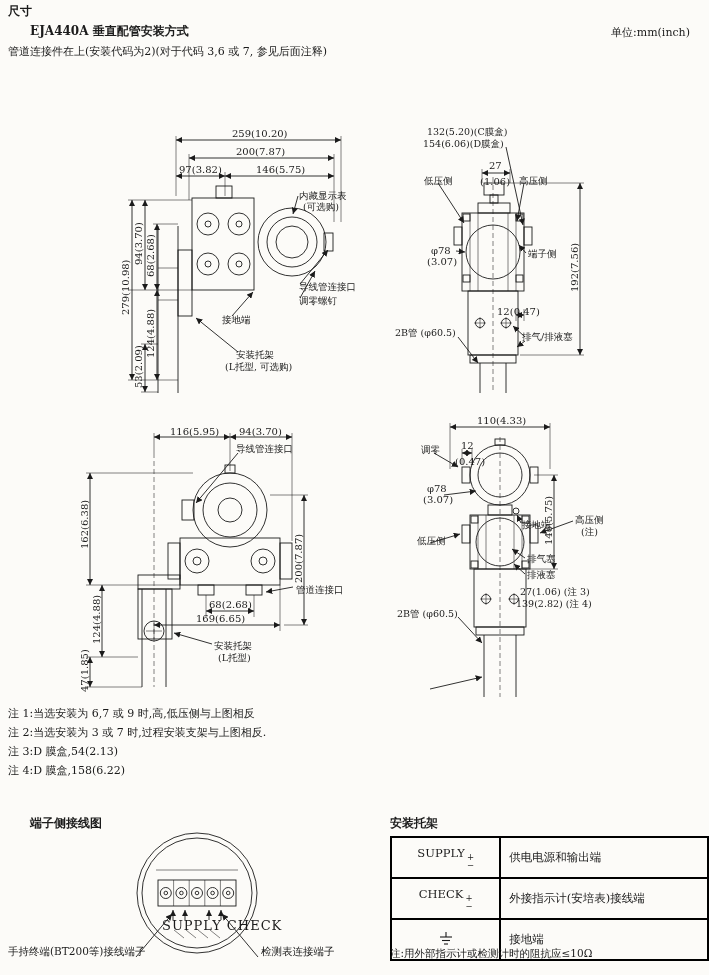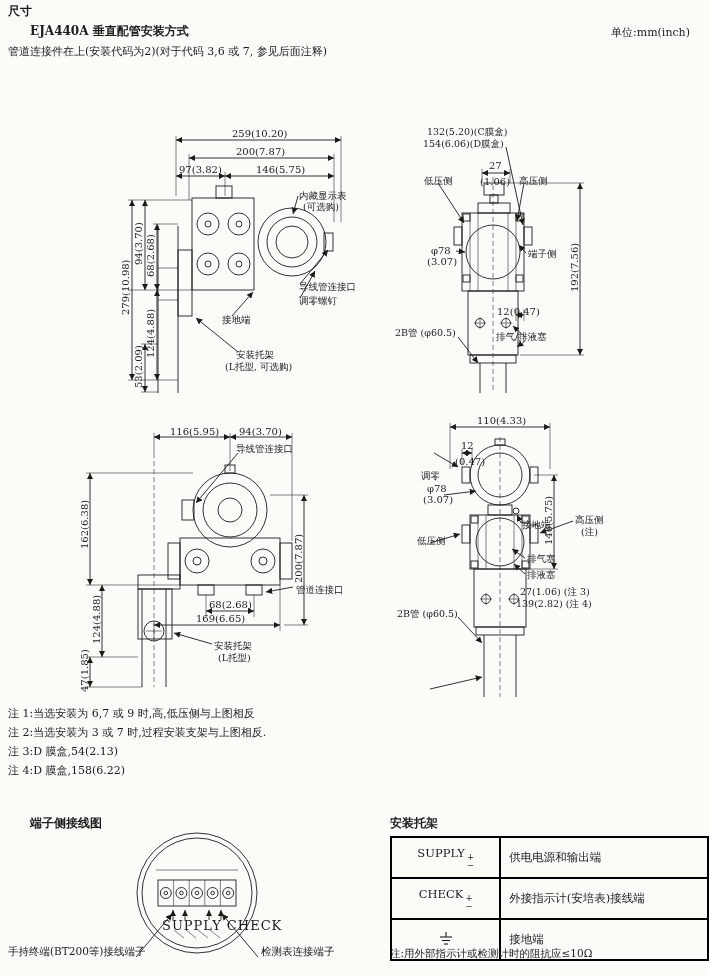--- a/index.html
+++ b/index.html
@@ -178,21 +178,21 @@
   <div class="lbl" style="left:489px;top:160px">27</div>
   <div class="lbl" style="left:480px;top:176px">(1.06)</div>
   <div class="lbl s9" style="left:424px;top:176px">低压侧</div>
   <div class="lbl s9" style="left:519px;top:176px">高压侧</div>
   <div class="lbl" style="left:431px;top:245px">φ78</div>
   <div class="lbl" style="left:427px;top:256px">(3.07)</div>
   <div class="lbl s9" style="left:528px;top:249px">端子侧</div>
   <div class="vlbl" style="left:569px;top:292px">192(7.56)</div>
   <div class="lbl" style="left:497px;top:306px">12(0.47)</div>
   <div class="lbl s9" style="left:395px;top:328px">2B管 (φ60.5)</div>
-  <div class="lbl s9" style="left:496px;top:332px">排气/排液塞</div>
+  <div class="lbl s9" style="left:522px;top:332px">排气/排液塞</div>
 
 
   <svg class="diag" style="left:80px;top:425px" width="260" height="265" viewBox="0 0 260 265">
     <defs>
       <marker id="ar3" viewBox="0 0 8 8" refX="8" refY="4" markerWidth="7" markerHeight="7" orient="auto-start-reverse">
         <path d="M0,0 L8,4 L0,8 z" fill="#1b1b1b"></path>
       </marker>
     </defs>
     <g class="ln">
       <line x1="74" y1="12" x2="150" y2="12" marker-start="url(#ar3)" marker-end="url(#ar3)"></line>
@@ -324,21 +324,21 @@
       <line x1="173" y1="106" x2="140" y2="118" marker-end="url(#ar4)"></line>
       <line x1="30" y1="128" x2="60" y2="119" marker-end="url(#ar4)"></line>
       <line x1="125" y1="143" x2="112" y2="134" marker-end="url(#ar4)"></line>
       <line x1="125" y1="159" x2="114" y2="149" marker-end="url(#ar4)"></line>
       <line x1="58" y1="202" x2="82" y2="228" marker-end="url(#ar4)"></line>
       <line x1="30" y1="274" x2="82" y2="262" marker-end="url(#ar4)"></line>
     </g>
   </svg>
 
   <div class="lbl" style="left:477px;top:415px">110(4.33)</div>
-  <div class="lbl s9" style="left:421px;top:471px">调零</div>
+  <div class="lbl s9" style="left:421px;top:445px">调零</div>
   <div class="lbl" style="left:461px;top:440px">12</div>
   <div class="lbl" style="left:455px;top:456px">(0.47)</div>
   <div class="lbl" style="left:427px;top:483px">φ78</div>
   <div class="lbl" style="left:423px;top:494px">(3.07)</div>
   <div class="vlbl" style="left:543px;top:545px">146(5.75)</div>
   <div class="lbl s9" style="left:522px;top:520px">接地端</div>
   <div class="lbl s9" style="left:575px;top:515px">高压侧</div>
   <div class="lbl s9" style="left:581px;top:527px">(注)</div>
   <div class="lbl s9" style="left:417px;top:536px">低压侧</div>
   <div class="lbl s9" style="left:527px;top:554px">排气塞</div>

